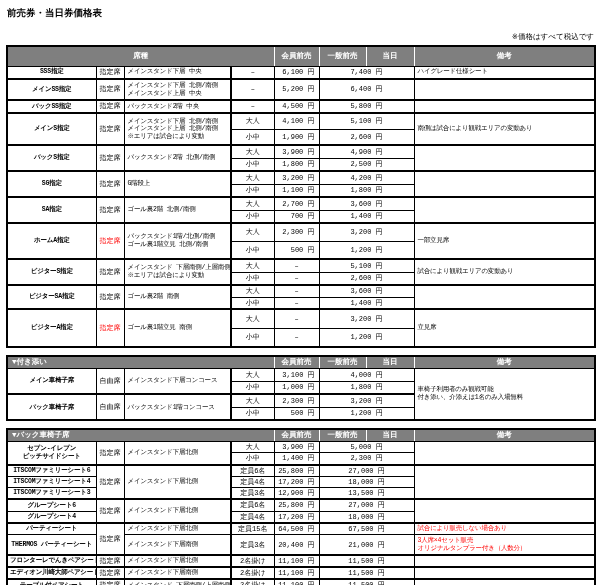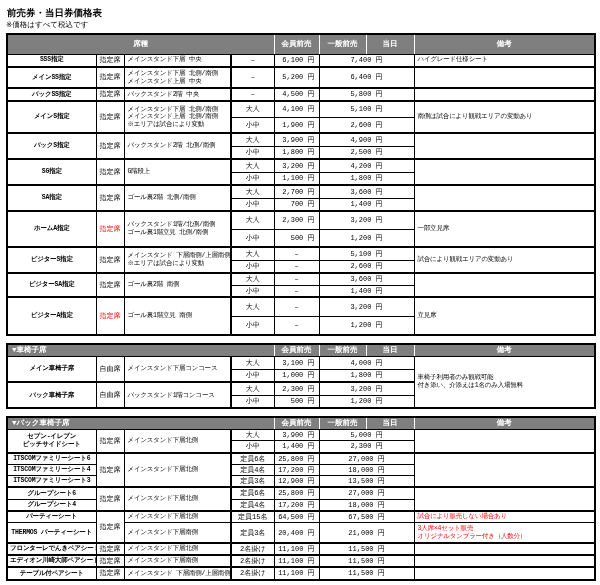--- a/index.html
+++ b/index.html
@@ -1,22 +1,22 @@
 <!DOCTYPE html>
 <html><head>
 <meta charset="utf-8">
 <style>
   html,body{margin:0;padding:0;}
   body{
     width:600px;height:585px;overflow:hidden;background:#ffffff;color:#000;
     font-family:"Liberation Sans","DejaVu Sans",sans-serif;
   }
   .wrap{padding:4px 6px 0 6px;}
-  .title{font-size:9.5px;font-weight:bold;margin:3px 0 0 1px;}
-  .note{width:588px;font-size:7.5px;margin-bottom:3px;}
+  .title{font-size:9.5px;font-weight:bold;margin:3px 0 12px 1px;}
+  .note{width:588px;font-size:7.5px;text-align:right;margin-bottom:3px;}
   .tbl-host{margin-bottom:7px;}
   table{border-collapse:collapse;table-layout:fixed;width:588px;border:2px solid #000;font-family:Liberation Mono, monospace;}
   th,td{
     border:1px solid #000;font-size:7px;line-height:1.18;padding:1px 2px;
     vertical-align:middle;overflow:hidden;
   }
   th{
     background:#7f7f7f;color:#ffffff;font-weight:bold;text-align:center;
     border:1px solid #ffffff;border-bottom:1px solid #000;font-size:7.5px;
   }
@@ -223,21 +223,21 @@
           <col style="width: 28px;">
           <col style="width: 107px;">
           <col style="width: 43px;">
           <col style="width: 45px;">
           <col style="width: 47px;">
           <col style="width: 48px;">
           <col style="width: 181px;">
         </colgroup>
         <thead>
           <tr style="height: 12px;">
-            <th colspan="4" class="hl">▼車椅子席</th>
+            <th colspan="4" class="hl">▼付き添い</th>
             <th>会員前売</th>
             <th>一般前売</th>
             <th>当日</th>
             <th>備考</th>
           </tr>
         </thead>
         <tbody>
           <tr style="height: 13px;">
             <td rowspan="2" class="nm">メイン車椅子席</td>
             <td rowspan="2" class="tp">自由席</td>

